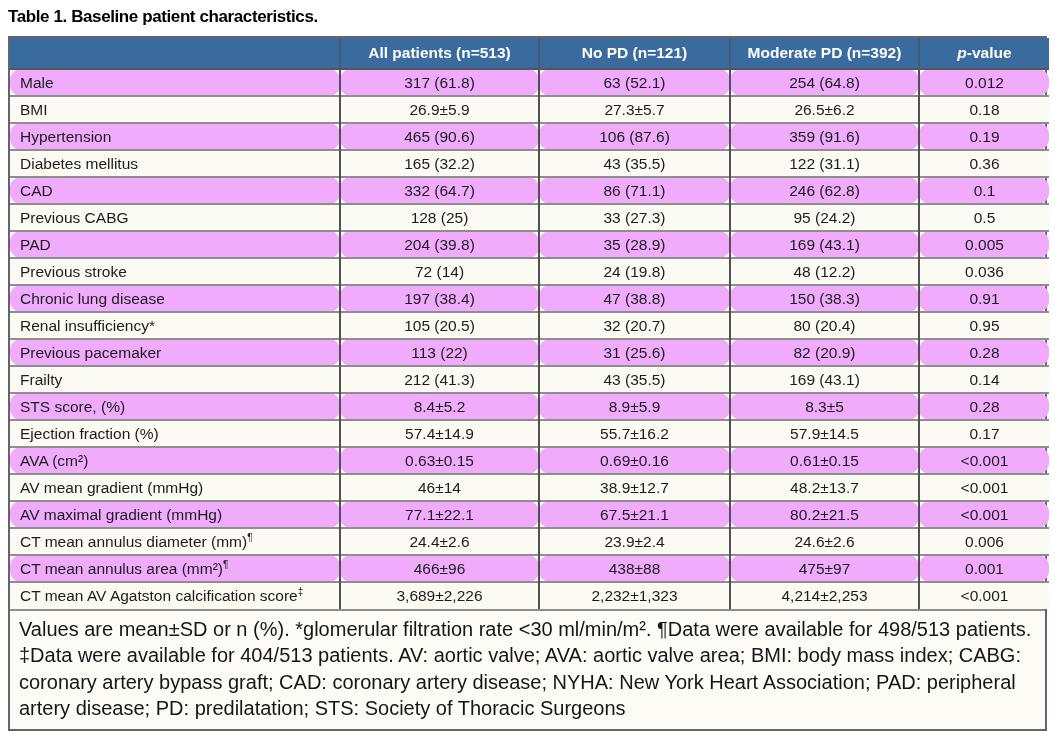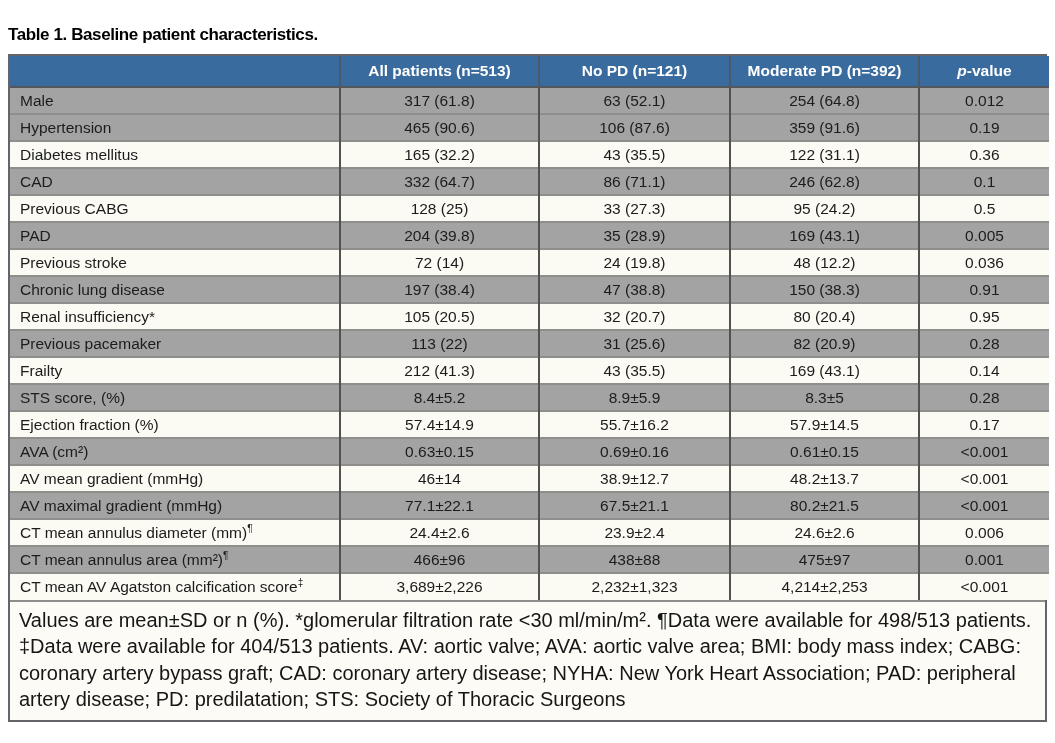--- a/index.html
+++ b/index.html
@@ -3,21 +3,21 @@
 <meta charset="utf-8">
 <style>
   * { box-sizing: border-box; }
   html, body { margin: 0; padding: 0; background: #ffffff; }
   body {
     width: 1055px; height: 743px;
     font-family: "Liberation Sans", sans-serif;
     color: #1c1c1c;
     overflow: hidden;
   }
-  .page { padding: 22px 8px 0 8px; }
+  .page { padding: 4px 8px 0 8px; }
   .title {
     font-size: 17px;
     font-weight: 700;
     letter-spacing: -0.4px;
     margin: 3px 0 9px 0;
     color: #000;
   }
   .table-wrap {
     width: 1039px;
     border: 2px solid #63656a;
@@ -45,21 +45,21 @@
     border-top: 2px solid #8e8e8c;
     border-left: 2px solid #515151;
     padding: 0 8px;
     white-space: nowrap;
     overflow: hidden;
   }
   tbody tr:first-child td { border-top: none; }
   tbody td:first-child { border-left: none; text-align: left; padding-left: 10px; }
   td.value-cell { text-align: center; }
   tr.row-plain td { background: #fbfaf3; }
-  tr.row-alt td { background: #a3a3a3; }
+  tr.row-alt td { background: #f0abfc; border-radius: 11px; }
   sup {
     font-size: 10px;
     line-height: 0;
     vertical-align: super;
   }
   .footnote {
     border-top: 2px solid #8e8e8c;
     background: #fcfbf6;
     font-size: 20px;
     line-height: 1.32;
@@ -92,20 +92,27 @@
         </tr>
       </thead>
       <tbody>
           <tr class="row-alt">
             <td class="label-cell">Male</td>
             <td class="value-cell">317 (61.8)</td>
             <td class="value-cell">63 (52.1)</td>
             <td class="value-cell">254 (64.8)</td>
             <td class="value-cell">0.012</td>
           </tr>
+          <tr class="row-plain">
+            <td class="label-cell">BMI</td>
+            <td class="value-cell">26.9±5.9</td>
+            <td class="value-cell">27.3±5.7</td>
+            <td class="value-cell">26.5±6.2</td>
+            <td class="value-cell">0.18</td>
+          </tr>
           <tr class="row-alt">
             <td class="label-cell">Hypertension</td>
             <td class="value-cell">465 (90.6)</td>
             <td class="value-cell">106 (87.6)</td>
             <td class="value-cell">359 (91.6)</td>
             <td class="value-cell">0.19</td>
           </tr>
           <tr class="row-plain">
             <td class="label-cell">Diabetes mellitus</td>
             <td class="value-cell">165 (32.2)</td>

